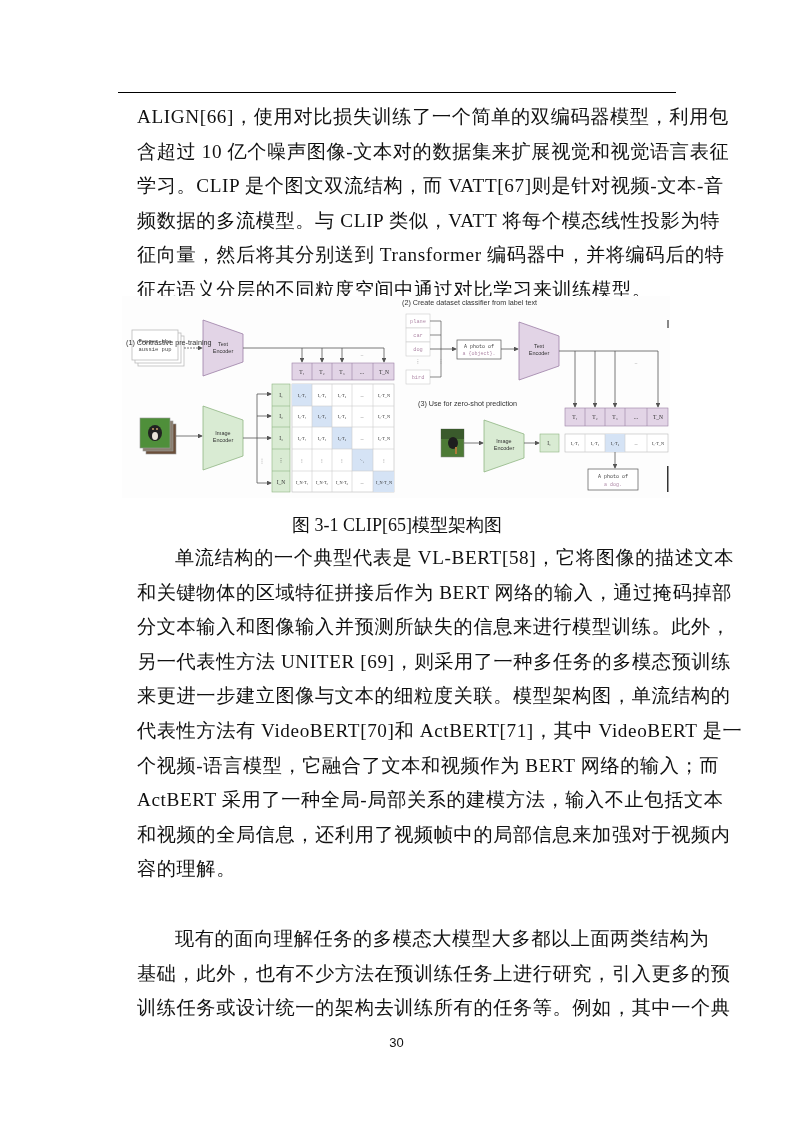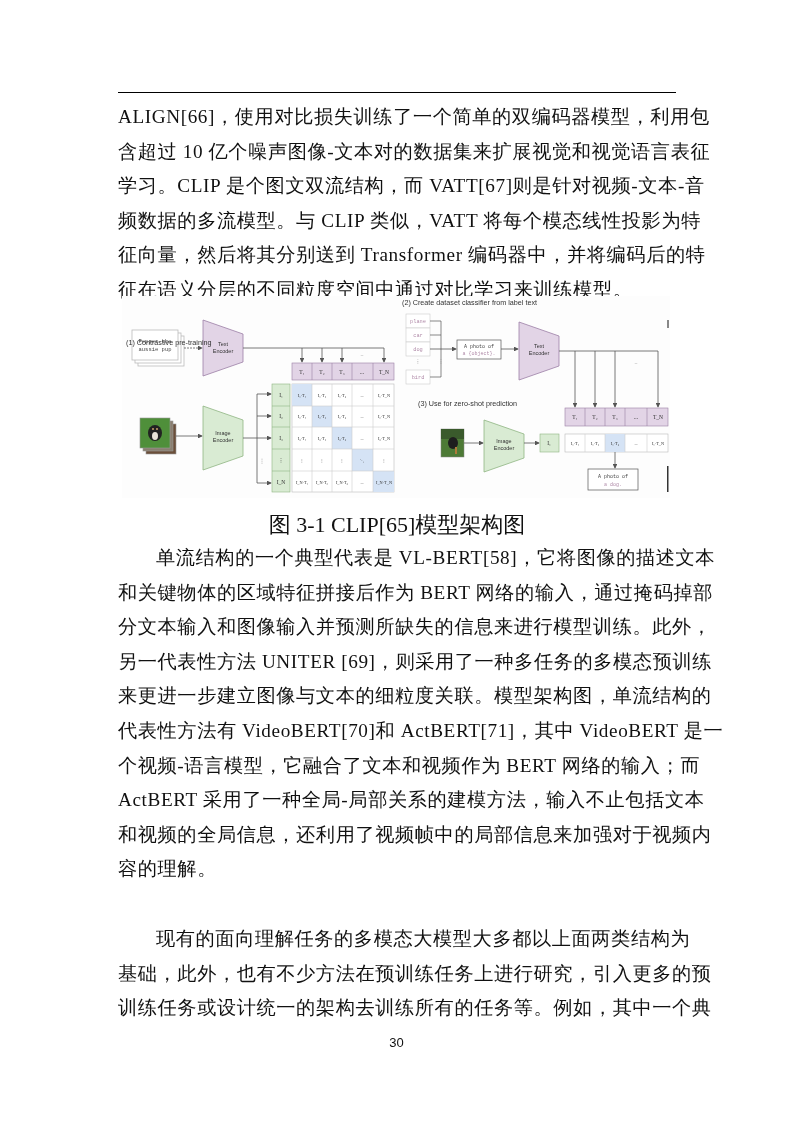--- a/index.html
+++ b/index.html
@@ -2,24 +2,24 @@
 <html><head>
 <meta charset="utf-8">
 <style>
   html, body { margin: 0; padding: 0; }
   body {
     width: 793px; height: 1122px; background: #ffffff; position: relative; overflow: hidden;
     font-family: "Liberation Serif", "DejaVu Serif", serif; color: #111;
   }
   .rule { position: absolute; left: 118px; top: 92px; width: 558px; height: 1px; background: #000; }
   .para { position: absolute; left: 118px; width: 558px; font-size: 19.2px; line-height: 34.6px; text-align: justify; letter-spacing: 0.6px; }
-  .para .line { display: block; white-space: nowrap; text-align-last: justify; text-align: justify; }
+  .para .line { display: block; white-space: nowrap; text-align-last: justify; text-align: justify; margin-left: 19px; }
   .para .line.last { text-align-last: left; }
   .indent { padding-left: 38px; }
-  .caption { position: absolute; left: 118px; width: 558px; top: 511px; text-align: center; font-size: 22px; line-height: 28px; }
+  .caption { position: absolute; left: 118px; width: 558px; top: 511px; text-align: center; font-size: 18px; line-height: 28px; }
   .page-num { position: absolute; left: 0; width: 793px; top: 1035px; text-align: center; font-family: "Liberation Sans", sans-serif; font-size: 13px; }
   .figure { position: absolute; left: 122px; top: 296px; width: 548px; height: 202px; background: #fdfdfd; }
   .fig-title { position: absolute; font-family: "Liberation Sans", sans-serif; font-size: 7.2px; color: #333; white-space: nowrap; }
   .mono { font-family: "Liberation Mono", monospace; }
   .svgtxt { font-family: "Liberation Sans", sans-serif; }
 </style>
 </head>
 <body>
 
 <div class="rule"></div>

